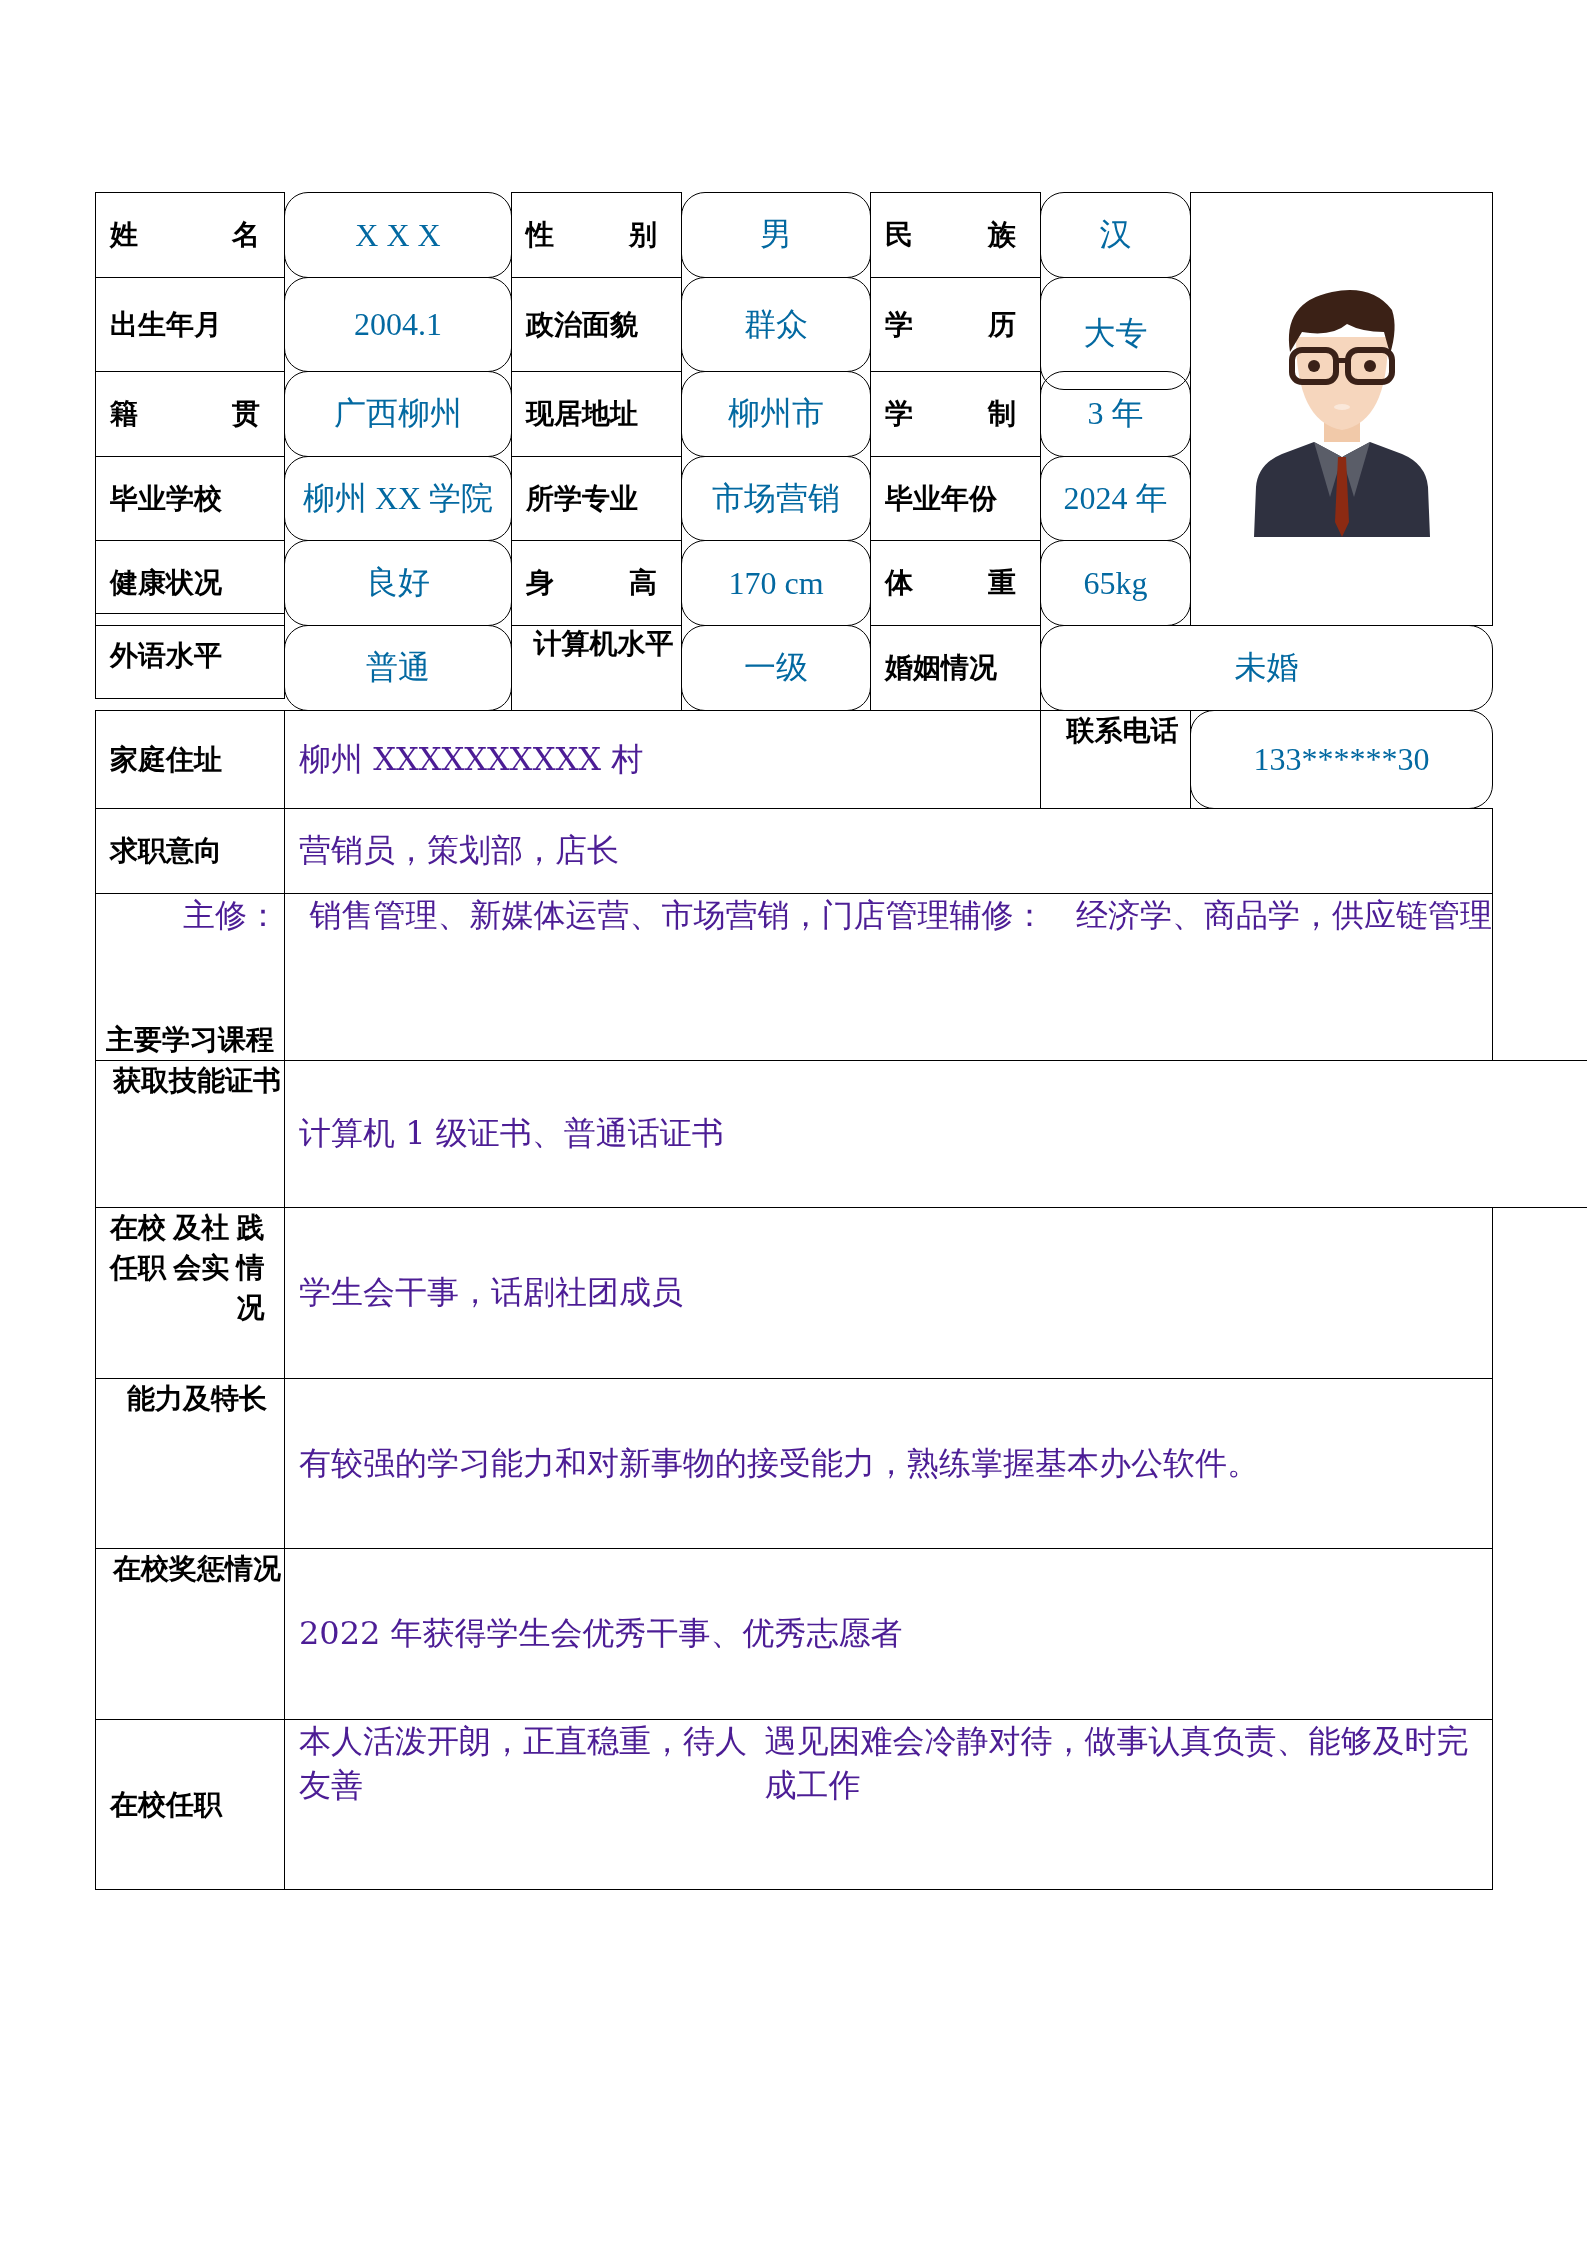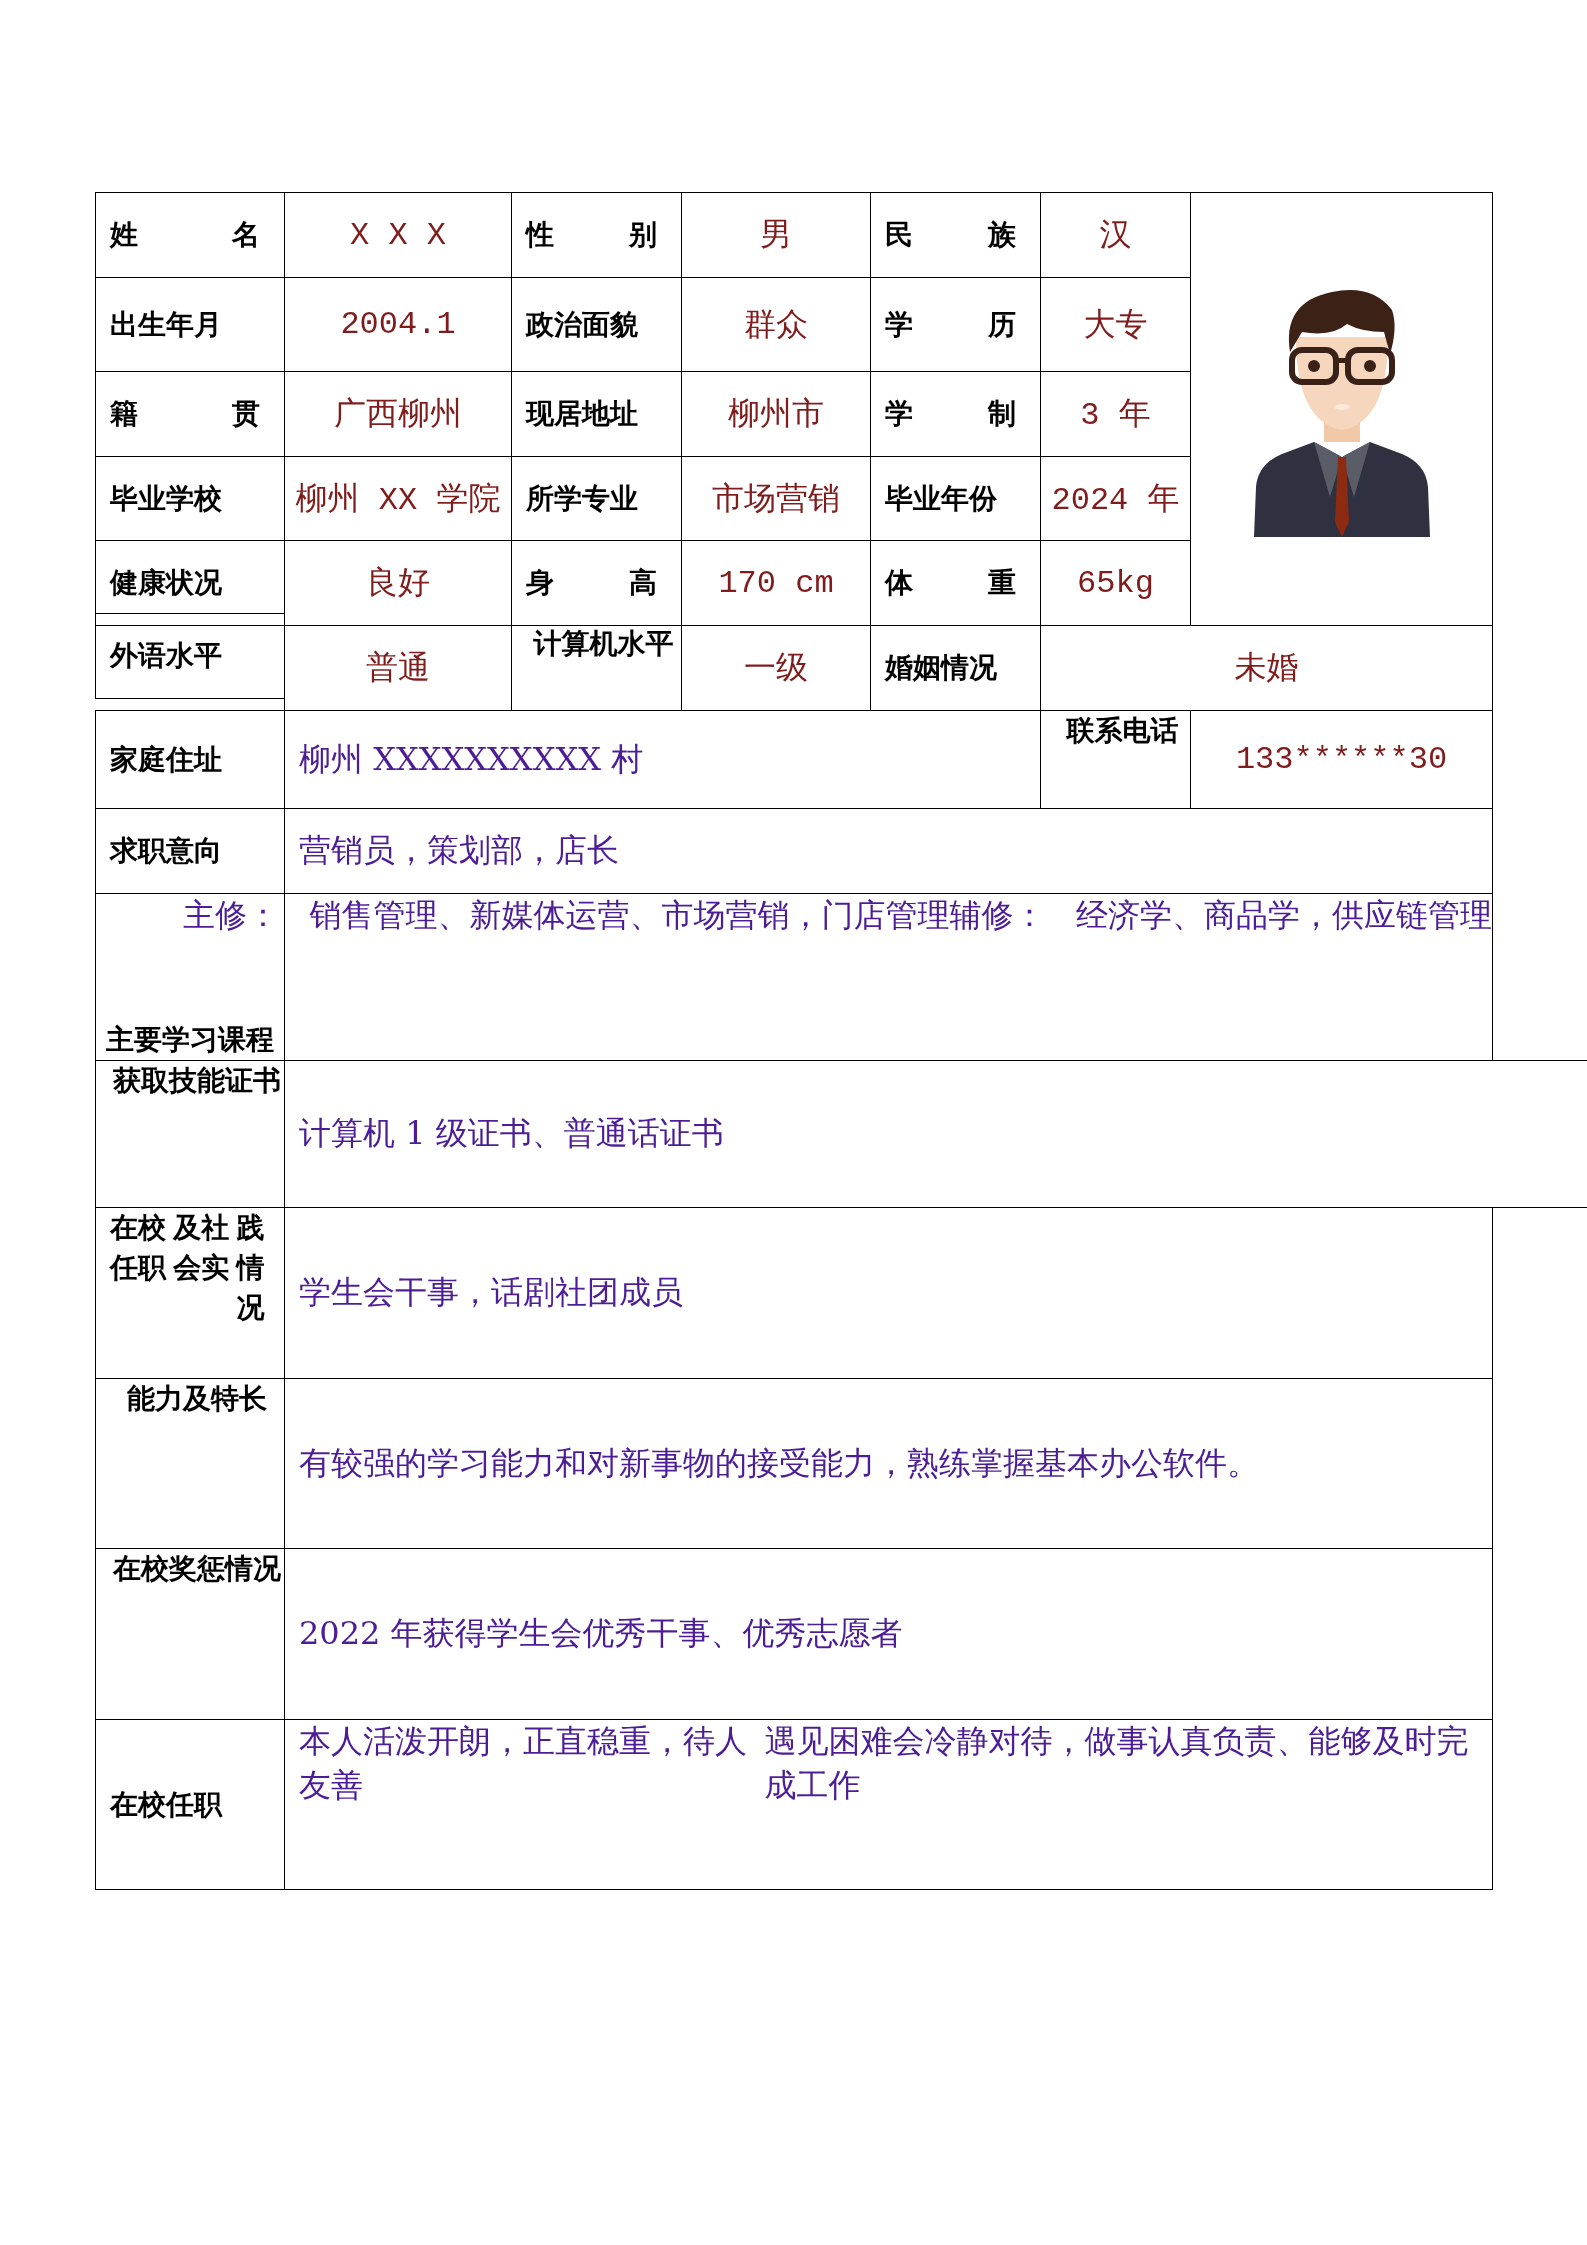--- a/index.html
+++ b/index.html
@@ -1,20 +1,20 @@
 <!DOCTYPE html>
 <html><head>
 <meta charset="utf-8">
 <style>
   html,body{margin:0;padding:0;background:#fff;}
   body{width:1587px;height:2245px;position:relative;overflow:hidden;}
   .grid{position:absolute;left:95px;top:192px;width:1398px;height:1698px;}
   .cell{position:absolute;box-sizing:border-box;border:1.5px solid #000;display:flex;align-items:center;}
   .lbl{font-family:"DejaVu Sans","Liberation Sans",sans-serif;font-weight:bold;font-size:28px;color:#000;padding-left:14px;line-height:40px;}
-  .val{font-family:Liberation Mono, monospace;font-size:32px;color:#7f1d1d;justify-content:center;}
+  .val{font-family:Liberation Serif, serif;font-size:32px;color:#0369a1;justify-content:center;border-radius:24px;}
   .valL{font-family:"DejaVu Serif","Liberation Serif",serif;font-size:32px;color:#4c1d95;padding-left:14px;}
   .spread{justify-content:space-between;padding-right:24px;}
   .multi{flex-direction:row;align-items:flex-start;justify-content:center;}
   .multi span{display:block;}
   .photo{justify-content:center;}
 </style>
 </head>
 <body>
 
 <div class="grid">
@@ -55,21 +55,21 @@
   </div>
 
   <div class="cell lbl" style="left:0;top:85px;width:190px;height:95px">出生年月</div>
   <div class="cell val" style="left:189px;top:85px;width:228px;height:95px">2004.1</div>
   <div class="cell lbl" style="left:416px;top:85px;width:171px;height:95px">政治面貌</div>
   <div class="cell val" style="left:586px;top:85px;width:190px;height:95px">群众</div>
   <div class="cell lbl spread" style="left:775px;top:85px;width:171px;height:95px">
       <span>学</span>
       <span>历</span>
     </div>
-  <div class="cell val" style="left:945px;top:85px;width:151px;height:95px">大专</div>
+  <div class="cell val" style="left:945px;top:85px;width:151px;height:113px">大专</div>
 
   <div class="cell lbl spread" style="left:0;top:179px;width:190px;height:86px">
       <span>籍</span>
       <span>贯</span>
     </div>
   <div class="cell val" style="left:189px;top:179px;width:228px;height:86px">广西柳州</div>
   <div class="cell lbl" style="left:416px;top:179px;width:171px;height:86px">现居地址</div>
   <div class="cell val" style="left:586px;top:179px;width:190px;height:86px">柳州市</div>
   <div class="cell lbl spread" style="left:775px;top:179px;width:171px;height:86px">
       <span>学</span>

